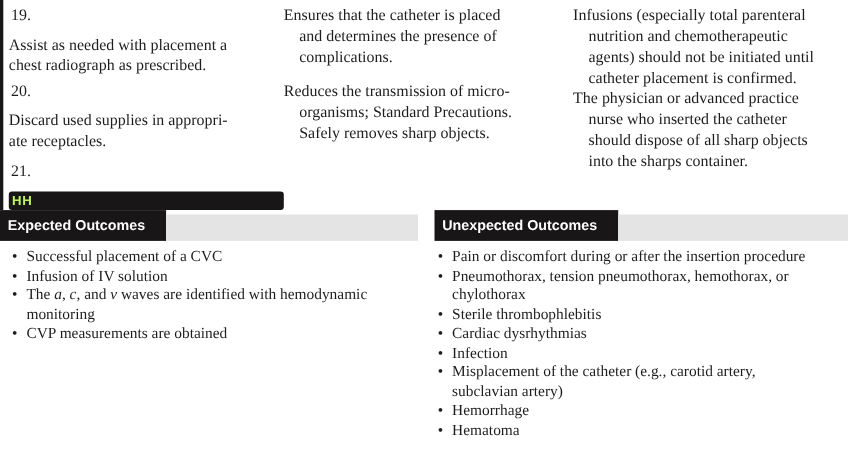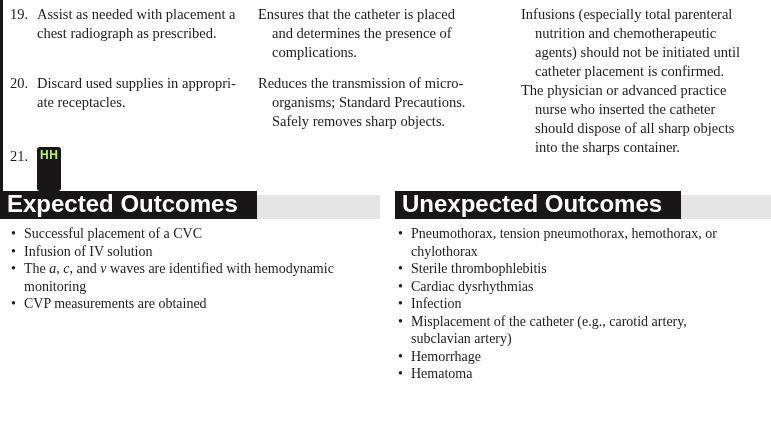--- a/index.html
+++ b/index.html
@@ -27,21 +27,21 @@
     grid-template-rows:69px 73px auto;
     font-size:14.5px;
     line-height:19px;
   }
   .cell-step1{grid-column:1;grid-row:1;}
   .cell-rat1 {grid-column:2;grid-row:1;}
   .cell-notes{grid-column:3;grid-row:1 / 4;padding-right:0;}
   .cell-step2{grid-column:1;grid-row:2;}
   .cell-rat2 {grid-column:2;grid-row:2;}
   .cell-step3{grid-column:1;grid-row:3;}
-  .step{display:flex;}
+  .step{display:flex;flex-direction:column;}
   .num{flex:0 0 27px;padding-left:2px;}
   .steptext{white-space:pre;}
   .hang{padding-left:14px;text-indent:-14px;white-space:pre;}
   .cell-notes p{margin:0;}
   .hh-badge{
     display:inline-block;
     background:#191617;color:#bef264;
     font-family:"Liberation Sans",sans-serif;
     font-weight:bold;font-size:12px;line-height:13px;
     padding:2px 3px;
@@ -53,21 +53,21 @@
   .outcomes{
     position:absolute;left:0;top:191px;right:0;bottom:0;
     display:flex;
   }
   .col-expected{width:380px;flex:0 0 380px;}
   .col-unexpected{flex:1;margin-left:15px;}
   .bar{display:flex;height:28px;}
   .bar-label{
     background:#191617;color:#fff;
     font-family:"Liberation Sans",sans-serif;
-    font-weight:bold;font-size:24px;
+    font-weight:bold;font-size:13px;
     display:flex;align-items:center;
     padding:0 19px 2px 7px;
     white-space:pre;
   }
   .col-unexpected .bar-label{}
   .bar-tail{flex:1;background:#e4e4e4;margin-top:4px;}
   .outcome-list{list-style:none;margin:6px 0 0;padding:0 0 0 11px;}
   .col-unexpected .outcome-list{padding-left:3px;}
   .outcome-list li{display:flex;font-size:14px;line-height:17.5px;}
   .bullet{flex:0 0 13px;}
@@ -150,20 +150,24 @@
     </div>
 
     <div class="col-unexpected">
       <header class="bar">
         <div class="bar-label">Unexpected Outcomes</div>
         <div class="bar-tail"></div>
       </header>
       <ul class="outcome-list">
         <li>
             <span class="bullet"></span>
+            <span class="li-text">Pain or discomfort during or after the insertion procedure</span>
+          </li>
+        <li>
+            <span class="bullet"></span>
             <span class="li-text">Pneumothorax, tension pneumothorax, hemothorax, or
 chylothorax</span>
           </li>
         <li>
             <span class="bullet"></span>
             <span class="li-text">Sterile thrombophlebitis</span>
           </li>
         <li>
             <span class="bullet"></span>
             <span class="li-text">Cardiac dysrhythmias</span>

